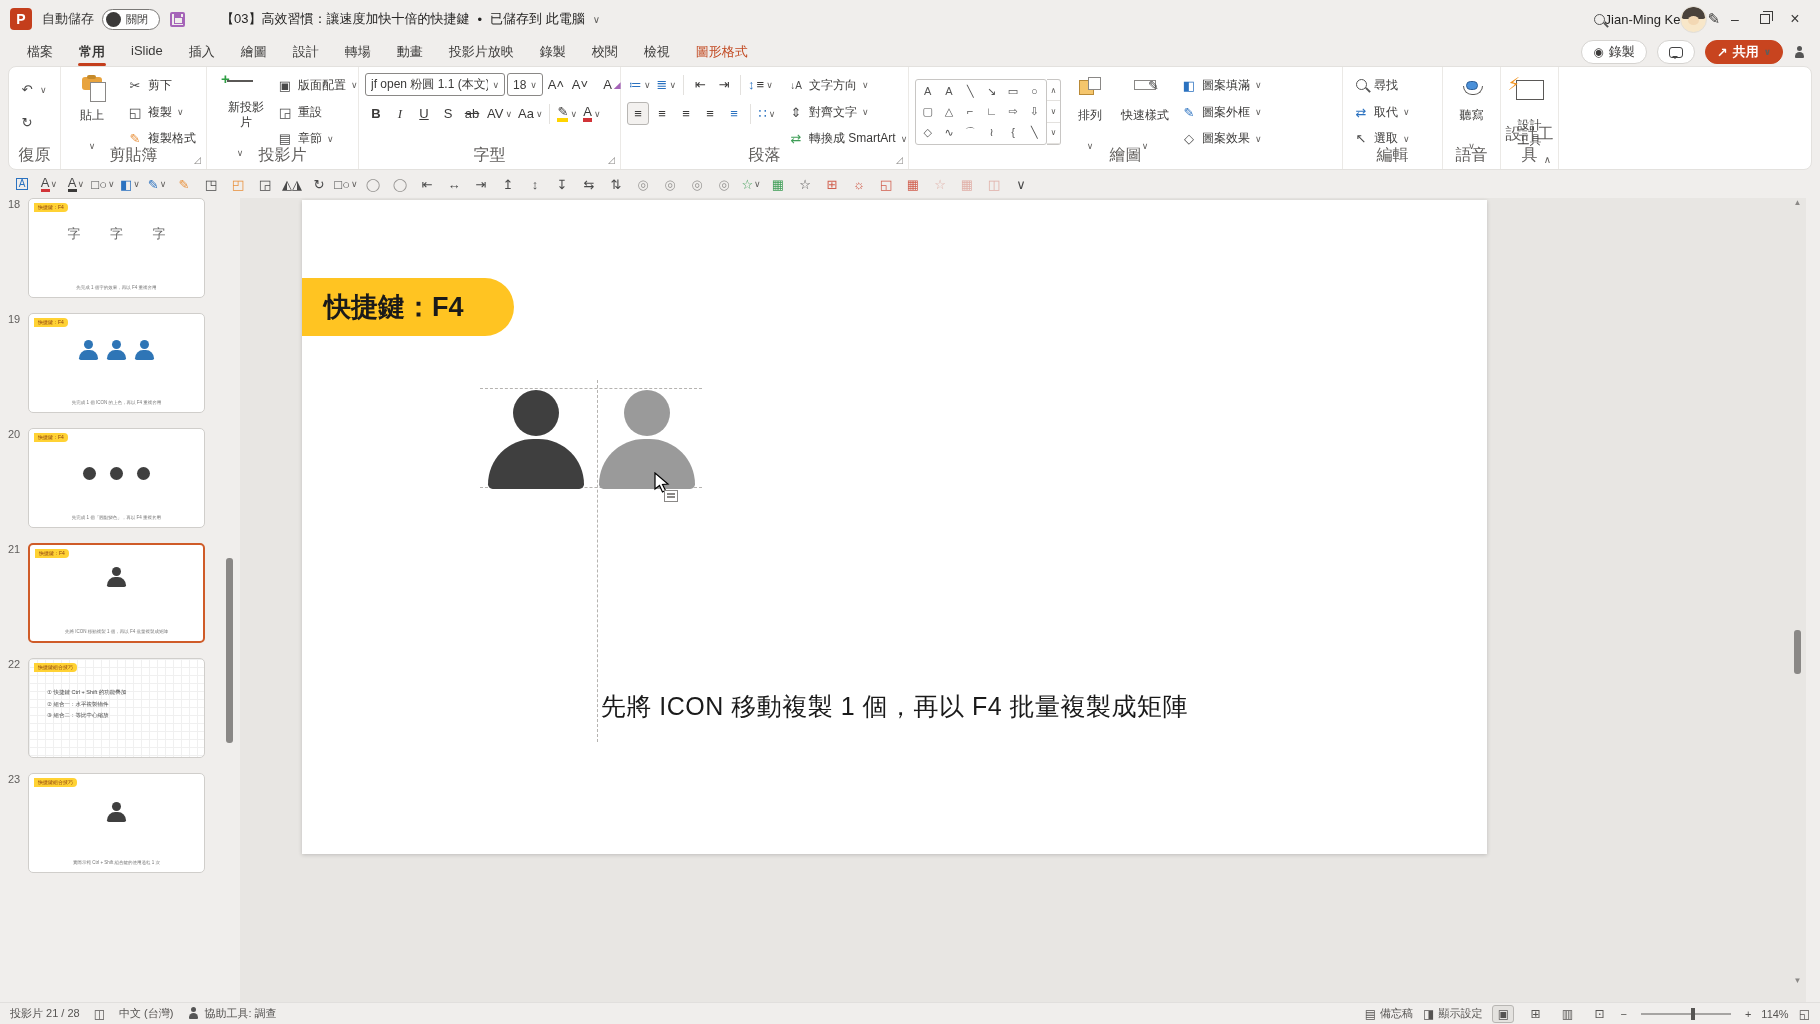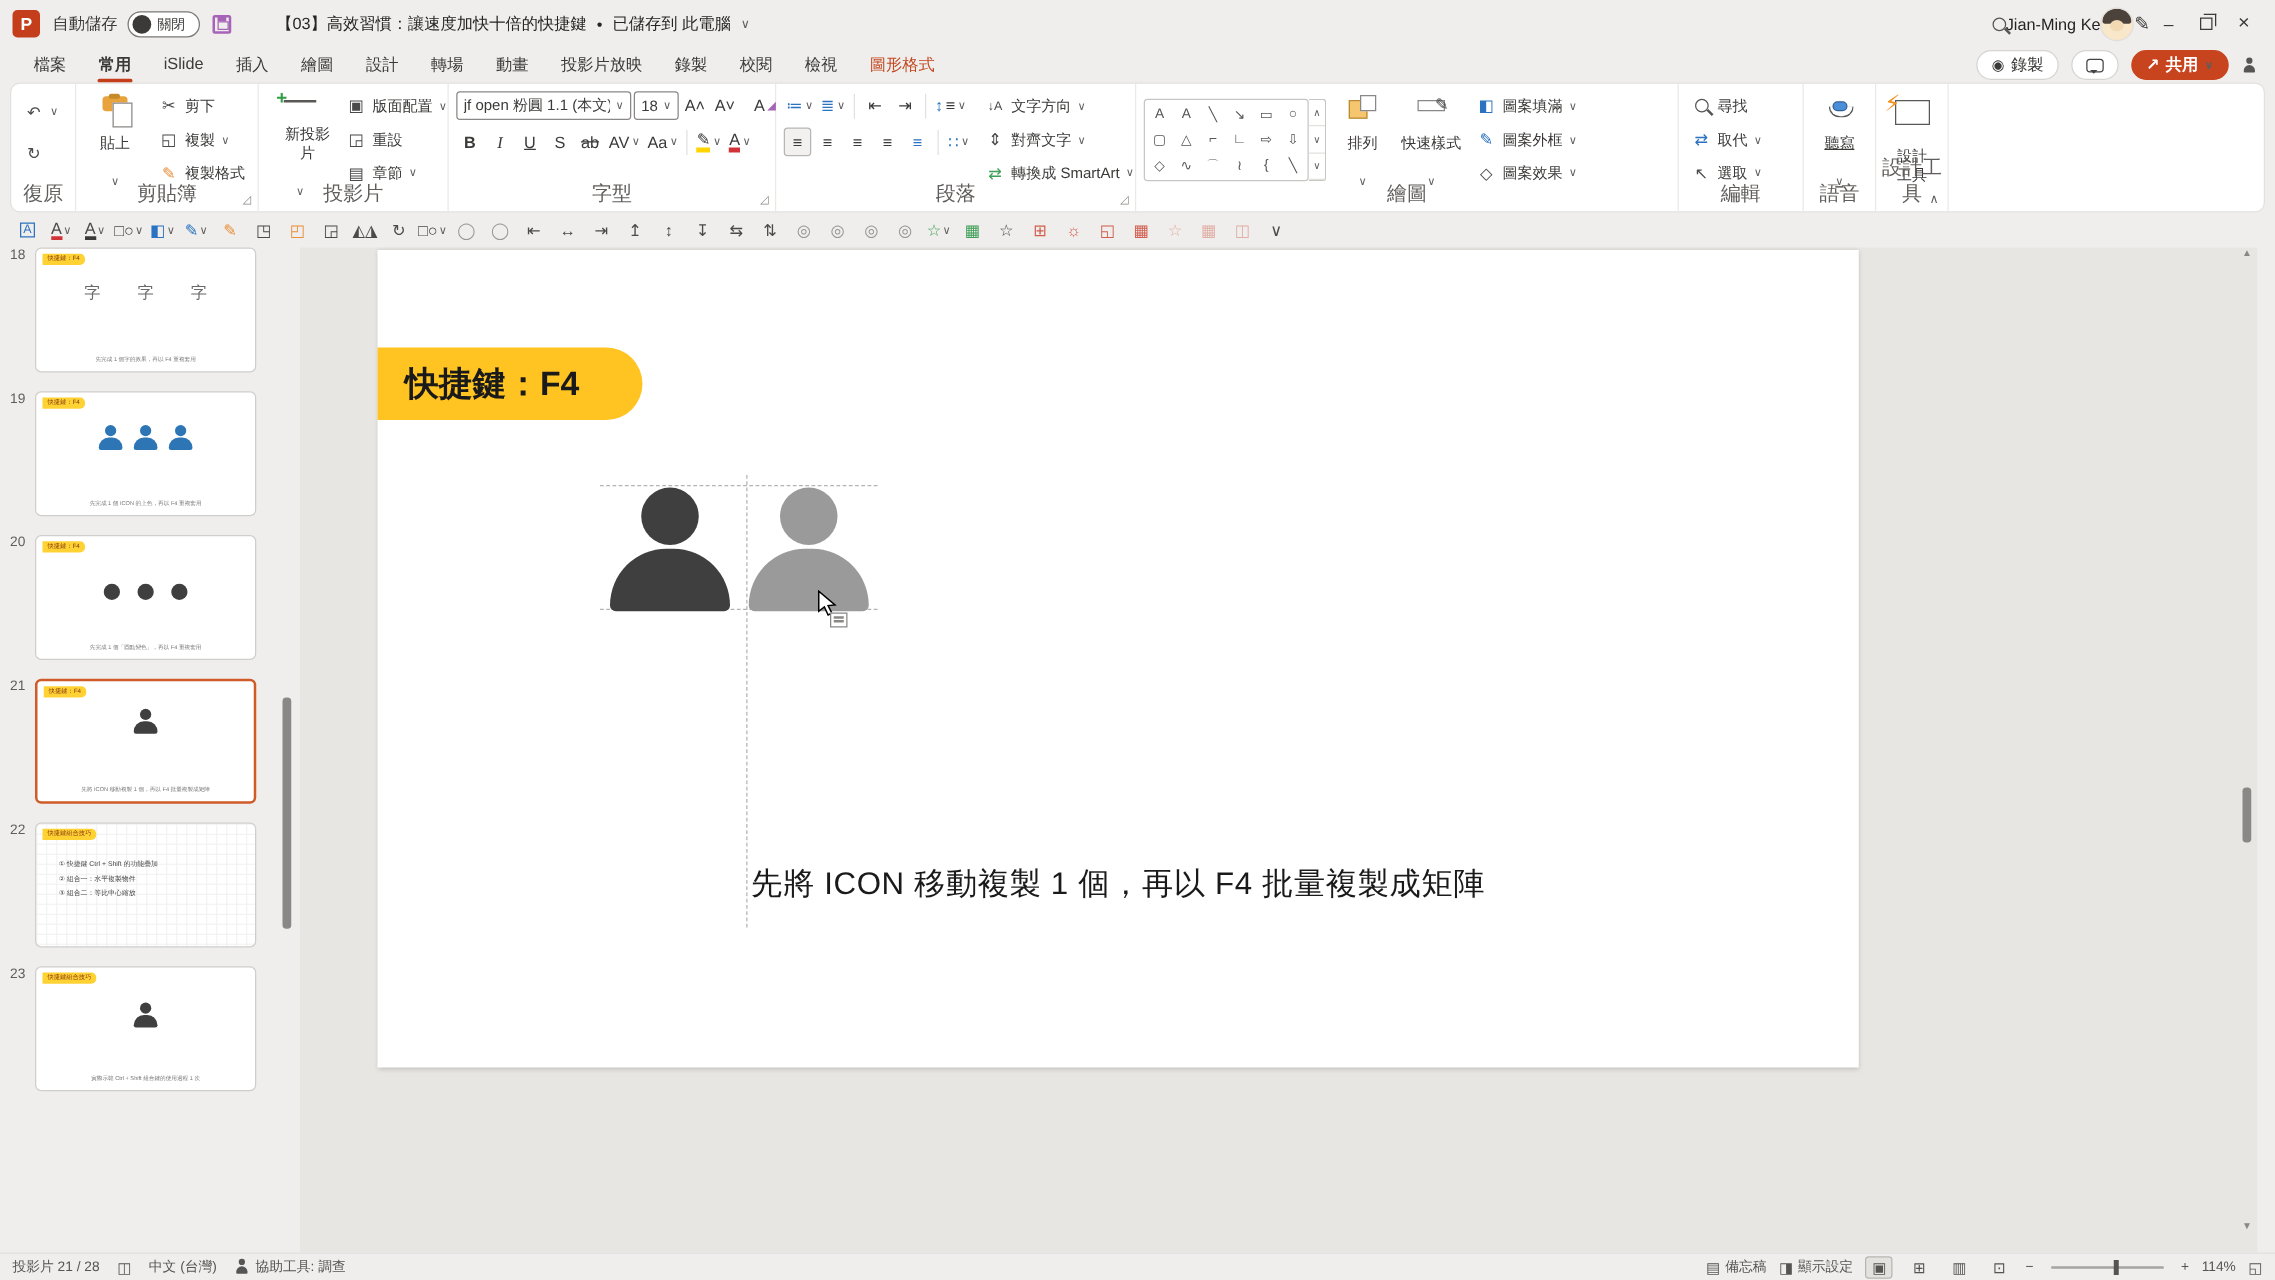--- a/index.html
+++ b/index.html
@@ -504,21 +504,21 @@
       </div>
       <div class="sbtn">
         <span class="ic">↖</span>
         <span>選取</span>
         <span class="chev">∨</span>
       </div>
     </div>
     <div class="glabel">編輯</div>
   </div>
 
-  <div class="rgroup" style="width:58px;text-decoration:underline;">
+  <div class="rgroup" style="width:58px;">
     <div class="bigbtn">
       <span class="i-mic"></span>
       <span class="cap">聽寫</span>
       <span class="chev">∨</span>
     </div>
     <div class="glabel">語音</div>
   </div>
 
   <div class="rgroup" style="width:58px;border-right:1px solid #ebe9e6;">
     <div class="bigbtn">

